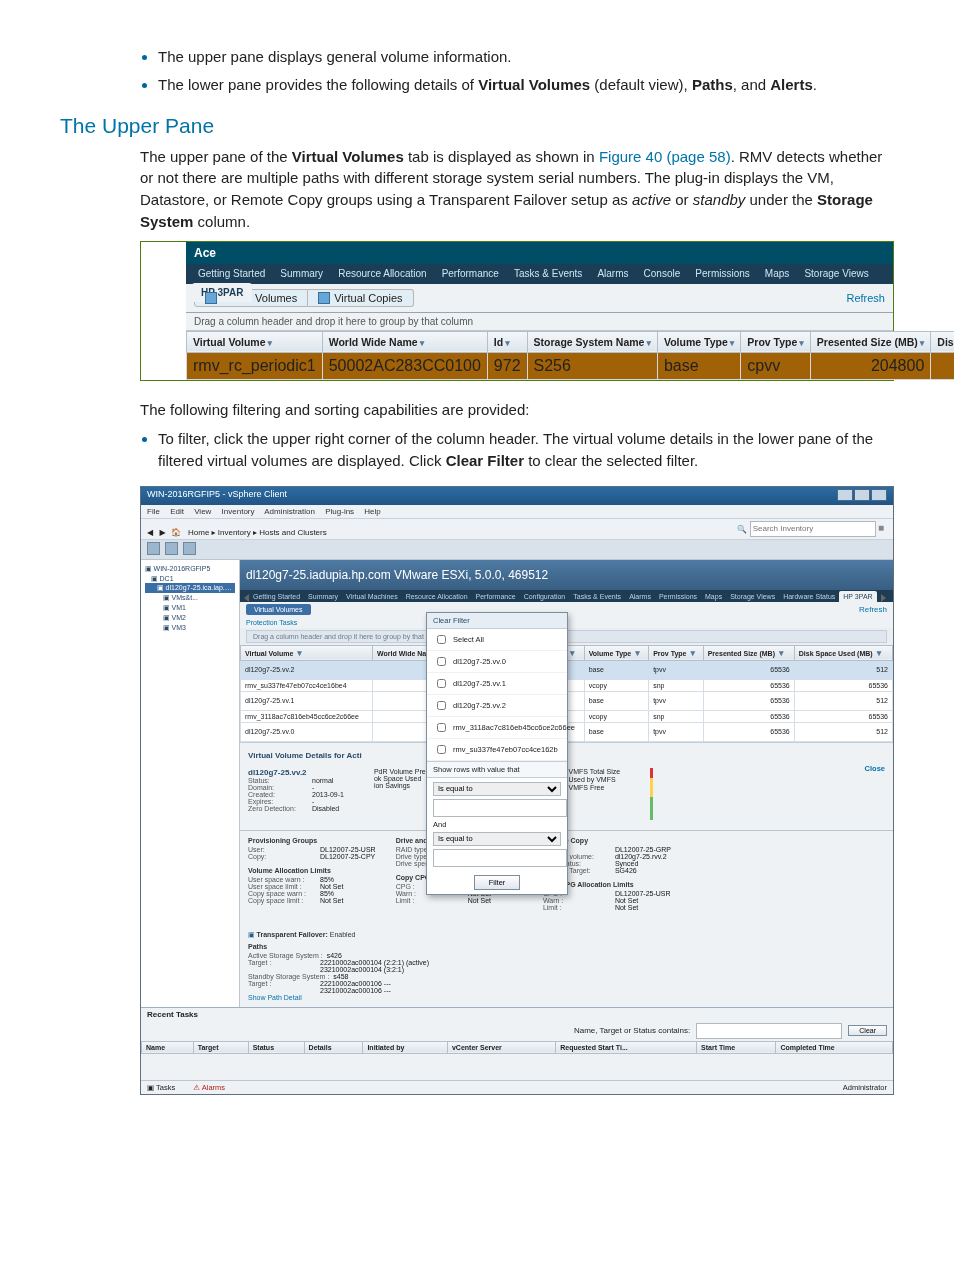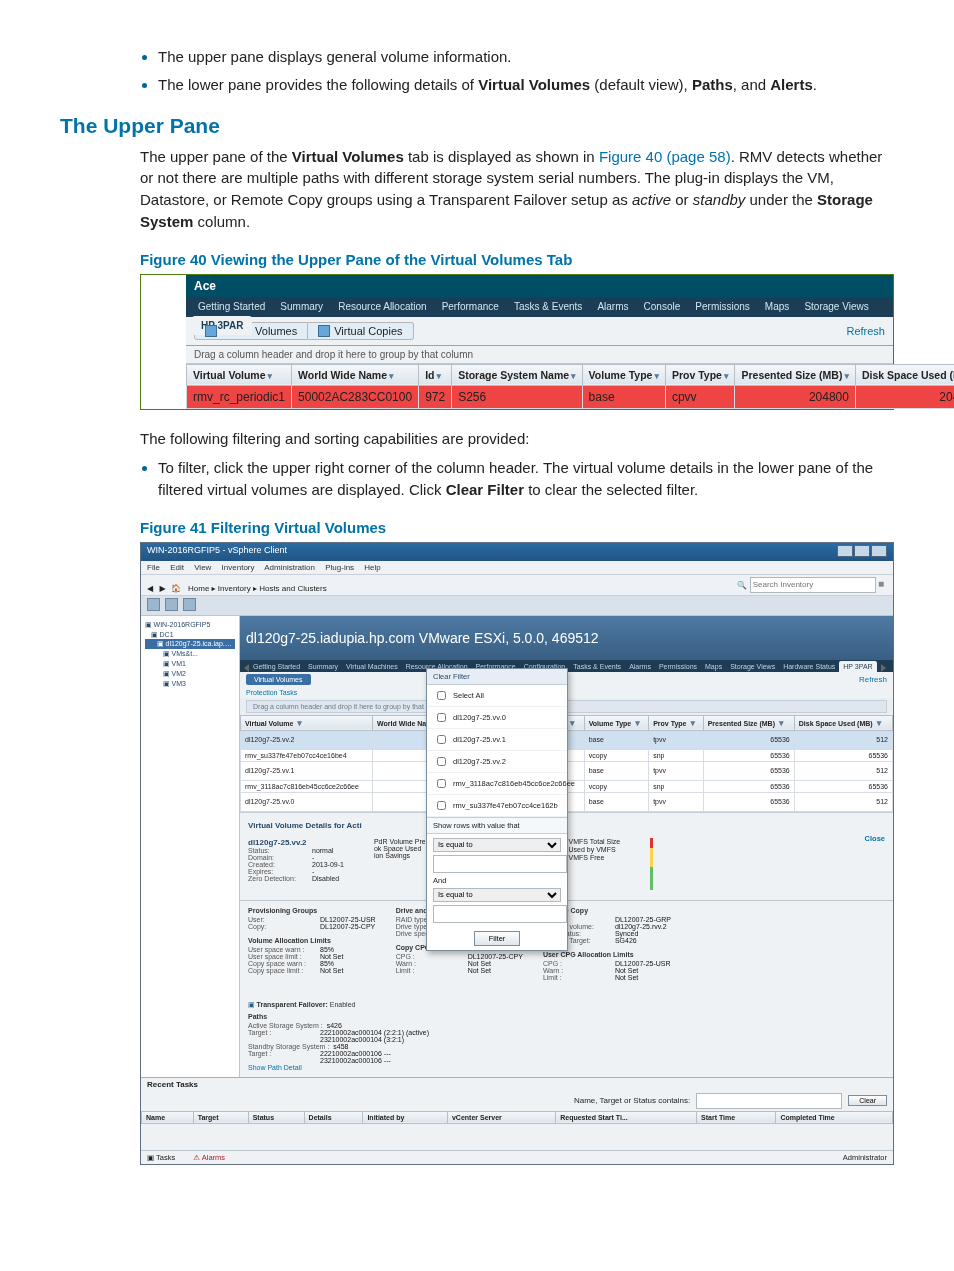--- a/index.html
+++ b/index.html
@@ -11,21 +11,21 @@
     max-width: 954px;
     box-sizing: border-box;
   }
   .body-indent { margin-left: 80px; }
   p { margin: 8px 0; line-height: 1.45; }
   ul { margin: 6px 0 14px 0; padding-left: 18px; }
   li { margin: 6px 0; line-height: 1.45; }
   ul.bullets li::marker { color: #006699; }
   h2.section {
     color: #0073a8;
-    font-weight: bold;
+    font-weight: normal;
     font-size: 21px;
     margin: 18px 0 6px 0;
   }
   .fig-caption {
     color: #0073a8;
     font-weight: bold;
     font-size: 15px;
     margin: 18px 0 6px 0;
   }
   .link { color: #0073a8; }
@@ -103,24 +103,24 @@
     background: linear-gradient(#f4f7fa, #dde5ec);
     border: 1px solid #b6bfc8;
     font-size: 10.5px;
     font-weight: bold;
     text-align: left;
     padding: 4px 6px;
     white-space: nowrap;
   }
   .fig40 td {
     border: 1px solid #d2d8de;
-    font-size: 12px;
+    font-size: 16px;
     padding: 4px 6px;
     white-space: nowrap;
-    background:#ef4444;
+    background:#a16207;
   }
   .filter-glyph { color:#5a7a9a; font-size:9px; margin-left:2px; }
   .cube-icon {
     display:inline-block;
     width:10px; height:10px;
     background:#67a6d8;
     border:1px solid #3a6d9a;
     transform: rotate(0deg);
   }
 
@@ -188,22 +188,22 @@
     color:#2a4a6a;
     padding:4px;
     line-height:1.4;
   }
   .fig41 .tree .node { white-space:nowrap; overflow:hidden; text-overflow:ellipsis; }
   .fig41 .tree .sel { background:#3a6ea5; color:#fff; padding:0 2px; }
   .fig41 .main { flex:1; display:flex; flex-direction:column; }
   .fig41 .crumb {
     background: linear-gradient(#4f7aa3, #385e82);
     color:#fff;
-    font-size:14px;
-    padding:14px 6px;
+    font-size:12px;
+    padding:8px 6px;
   }
   .fig41 .tabstrip41 {
     background:#1f3c55;
     padding:1px 4px 0 4px;
     font-size:7px;
     color:#bcd2e4;
     white-space:nowrap;
     overflow:hidden;
     display:flex;
     align-items:flex-end;
@@ -363,21 +363,20 @@
   </ul>
 </div>
 
 <h2 class="section">The Upper Pane</h2>
 
 <div class="body-indent">
   <p>
     <span>The upper pane of the </span><span class="bold">Virtual Volumes</span><span> tab is displayed as shown in </span><span class="link">Figure 40 (page 58)</span><span>. RMV detects whether or not there are multiple paths with different storage system serial numbers. The plug-in displays the VM, Datastore, or Remote Copy groups using a Transparent Failover setup as </span><span class="italic">active</span><span> or </span><span class="italic">standby</span><span> under the </span><span class="bold">Storage System</span><span> column.</span>
   </p>
 
-  <div class="fig-caption">Figure 40 Viewing the Upper Pane of the Virtual Volumes Tab</div>
 
   <div class="fig40">
     <div class="titlebar">Ace</div>
     <div class="tabstrip">
       <span class="tab-inactive">Getting Started</span>
       <span class="tab-inactive">Summary</span>
       <span class="tab-inactive">Resource Allocation</span>
       <span class="tab-inactive">Performance</span>
       <span class="tab-inactive">Tasks &amp; Events</span>
       <span class="tab-inactive">Alarms</span>
@@ -429,21 +428,20 @@
     </table>
   </div>
 
   <p>The following filtering and sorting capabilities are provided:</p>
   <ul class="bullets">
     <li>
       <span>To filter, click the upper right corner of the column header. The virtual volume details in the lower pane of the filtered virtual volumes are displayed. Click </span><span class="bold">Clear Filter</span><span> to clear the selected filter.</span>
     </li>
   </ul>
 
-  <div class="fig-caption">Figure 41 Filtering Virtual Volumes</div>
 
   <div class="fig41">
     <div class="winbar">
       <span>WIN-2016RGFIP5 - vSphere Client</span>
       <span class="winbtns">
         <span></span><span></span><span></span>
       </span>
     </div>
     <div class="menubar">
       <span>File</span>

